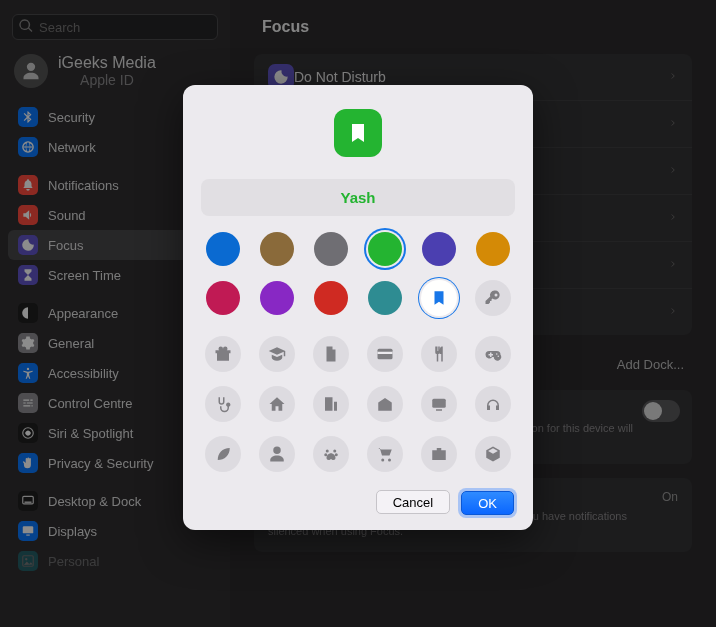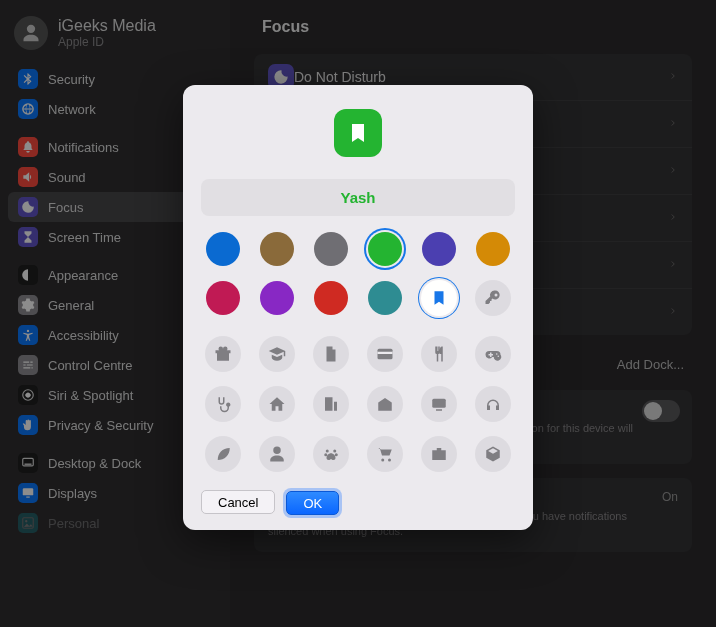--- a/index.html
+++ b/index.html
@@ -6,21 +6,21 @@
     body { width:716px; height:627px; overflow:hidden; background:#2a2a2c; color:#ddd; position:relative; }
     .container { display:flex; height:627px; }
     .sidebar { width:230px; background:#302f31; padding:10px 0 0 0; height:100%; overflow:hidden; }
     .search-wrap { margin:4px 12px 8px 12px; }
     .search { position:relative; }
     .search-input { width:100%; height:26px; border-radius:6px; background:#262527; border:1px solid #4a494b; padding:0 8px 0 26px; color:#bbb; font-size:13px; }
     .search-icon { position:absolute; left:6px; top:4px; color:#888; }
     .account-row { display:flex; align-items:center; padding:6px 14px 10px 14px; gap:10px; }
     .avatar { width:34px; height:34px; border-radius:50%; background:#555; display:flex; align-items:center; justify-content:center; color:#ccc;}
     .account-name { font-size:16px; color:#ddd; }
-    .account-sub { font-size:12px; color:#8a898b; }
+    .account-sub { font-size:14px; color:#8a898b;text-align:center; }
     .group { padding:4px 8px; }
     .item { display:flex; align-items:center; gap:10px; padding:5px 10px; border-radius:6px; font-size:13px; color:#ddd; }
     .item.selected { background:#48474a; }
     .icon-box { width:20px; height:20px; border-radius:5px; display:flex; align-items:center; justify-content:center; }
     .icon-box svg { width:14px; height:14px; fill:#fff; }
     .main { flex:1; background:#2c2b2d; padding:18px 24px; overflow:hidden; }
     .main h1 { font-size:16px; font-weight:600; color:#eee; margin-bottom:18px; margin-left:8px;}
     .focus-list { background:#343335; border-radius:8px; overflow:hidden; margin-bottom:14px;}
     .focus-row { display:flex; align-items:center; padding:10px 14px; border-bottom:1px solid #3f3e41; font-size:14px; color:#eee;}
     .focus-row:last-child { border-bottom:none; }
@@ -44,21 +44,21 @@
     .modal-badge { width:48px; height:48px; border-radius:12px; background:#24b431; margin:0 auto 0 auto; display:flex; align-items:center; justify-content:center; }
     .modal-badge svg { width:24px; height:24px; fill:#fff; }
     .name-pill { background:#e1dfe3; margin:10px 18px 10px 18px; border-radius:8px; text-align:center; padding:10px 0; font-weight:600; font-size:15px; color:#24b431; }
     .color-grid, .icon-grid { display:grid; grid-template-columns:repeat(6, 40px); justify-content:center; gap:14px 14px; padding:6px 18px; }
     .color-dot { width:34px; height:34px; border-radius:50%; margin:auto; }
     .color-dot.selected { box-shadow:0 0 0 2px #eceaee, 0 0 0 4px #1877e8; }
     .glyph-slot { width:36px; height:36px; border-radius:50%; background:#dddbe0; display:flex; align-items:center; justify-content:center; margin:auto; }
     .glyph-slot svg { width:18px; height:18px; fill:#7f7e82; }
     .glyph-slot.selected { box-shadow:0 0 0 2px #eceaee, 0 0 0 3px #1877e8; background:#fffffe;}
     .glyph-slot.selected svg { fill:#1877e8; }
-    .modal-footer { display:flex; gap:10px; padding:12px 18px 0 18px; }
+    .modal-footer { display:flex; justify-content:flex-end; gap:10px; padding:12px 18px 0 18px; }
     .btn { height:24px; padding:0 16px; border-radius:5px; font-size:13px; border:1px solid #c6c4c9; background:#f4f2f6; }
     .btn-primary { background:linear-gradient(#2f8bff,#0a66ff); color:#fff; border:1px solid #0a58d6; box-shadow:0 0 0 3px rgba(42,122,255,.35);}
     .btn-primary-ring { padding:1px; border-radius:6px; }
     .spacer-h { height:8px; }
 
     
     .ghost-row { opacity:0.35; }
   </style>
 </head>
 <body>
@@ -197,20 +197,30 @@
     <symbol id="i-sleep" viewBox="0 0 24 24">
         <rect x="3" y="10" width="18" height="8" rx="2"></rect>
         <path d="M5 10V7h4v3m6-3h4v3"></path>
       </symbol>
   </defs>
 </svg>
 
 <div class="container">
 
   <div class="sidebar">
+    <div class="search-wrap">
+      <div class="search">
+        <span class="search-icon">
+          <svg width="16" height="16" fill="#888">
+              <use href="#i-search"></use>
+            </svg>
+        </span>
+        <input class="search-input" placeholder="Search" style="">
+      </div>
+    </div>
     <div class="account-row">
       <div class="avatar">
         <svg width="20" height="20" fill="#ccc">
             <use href="#i-person"></use>
           </svg>
       </div>
       <div>
         <div class="account-name">iGeeks Media</div>
         <div class="account-sub">Apple ID</div>
       </div>

